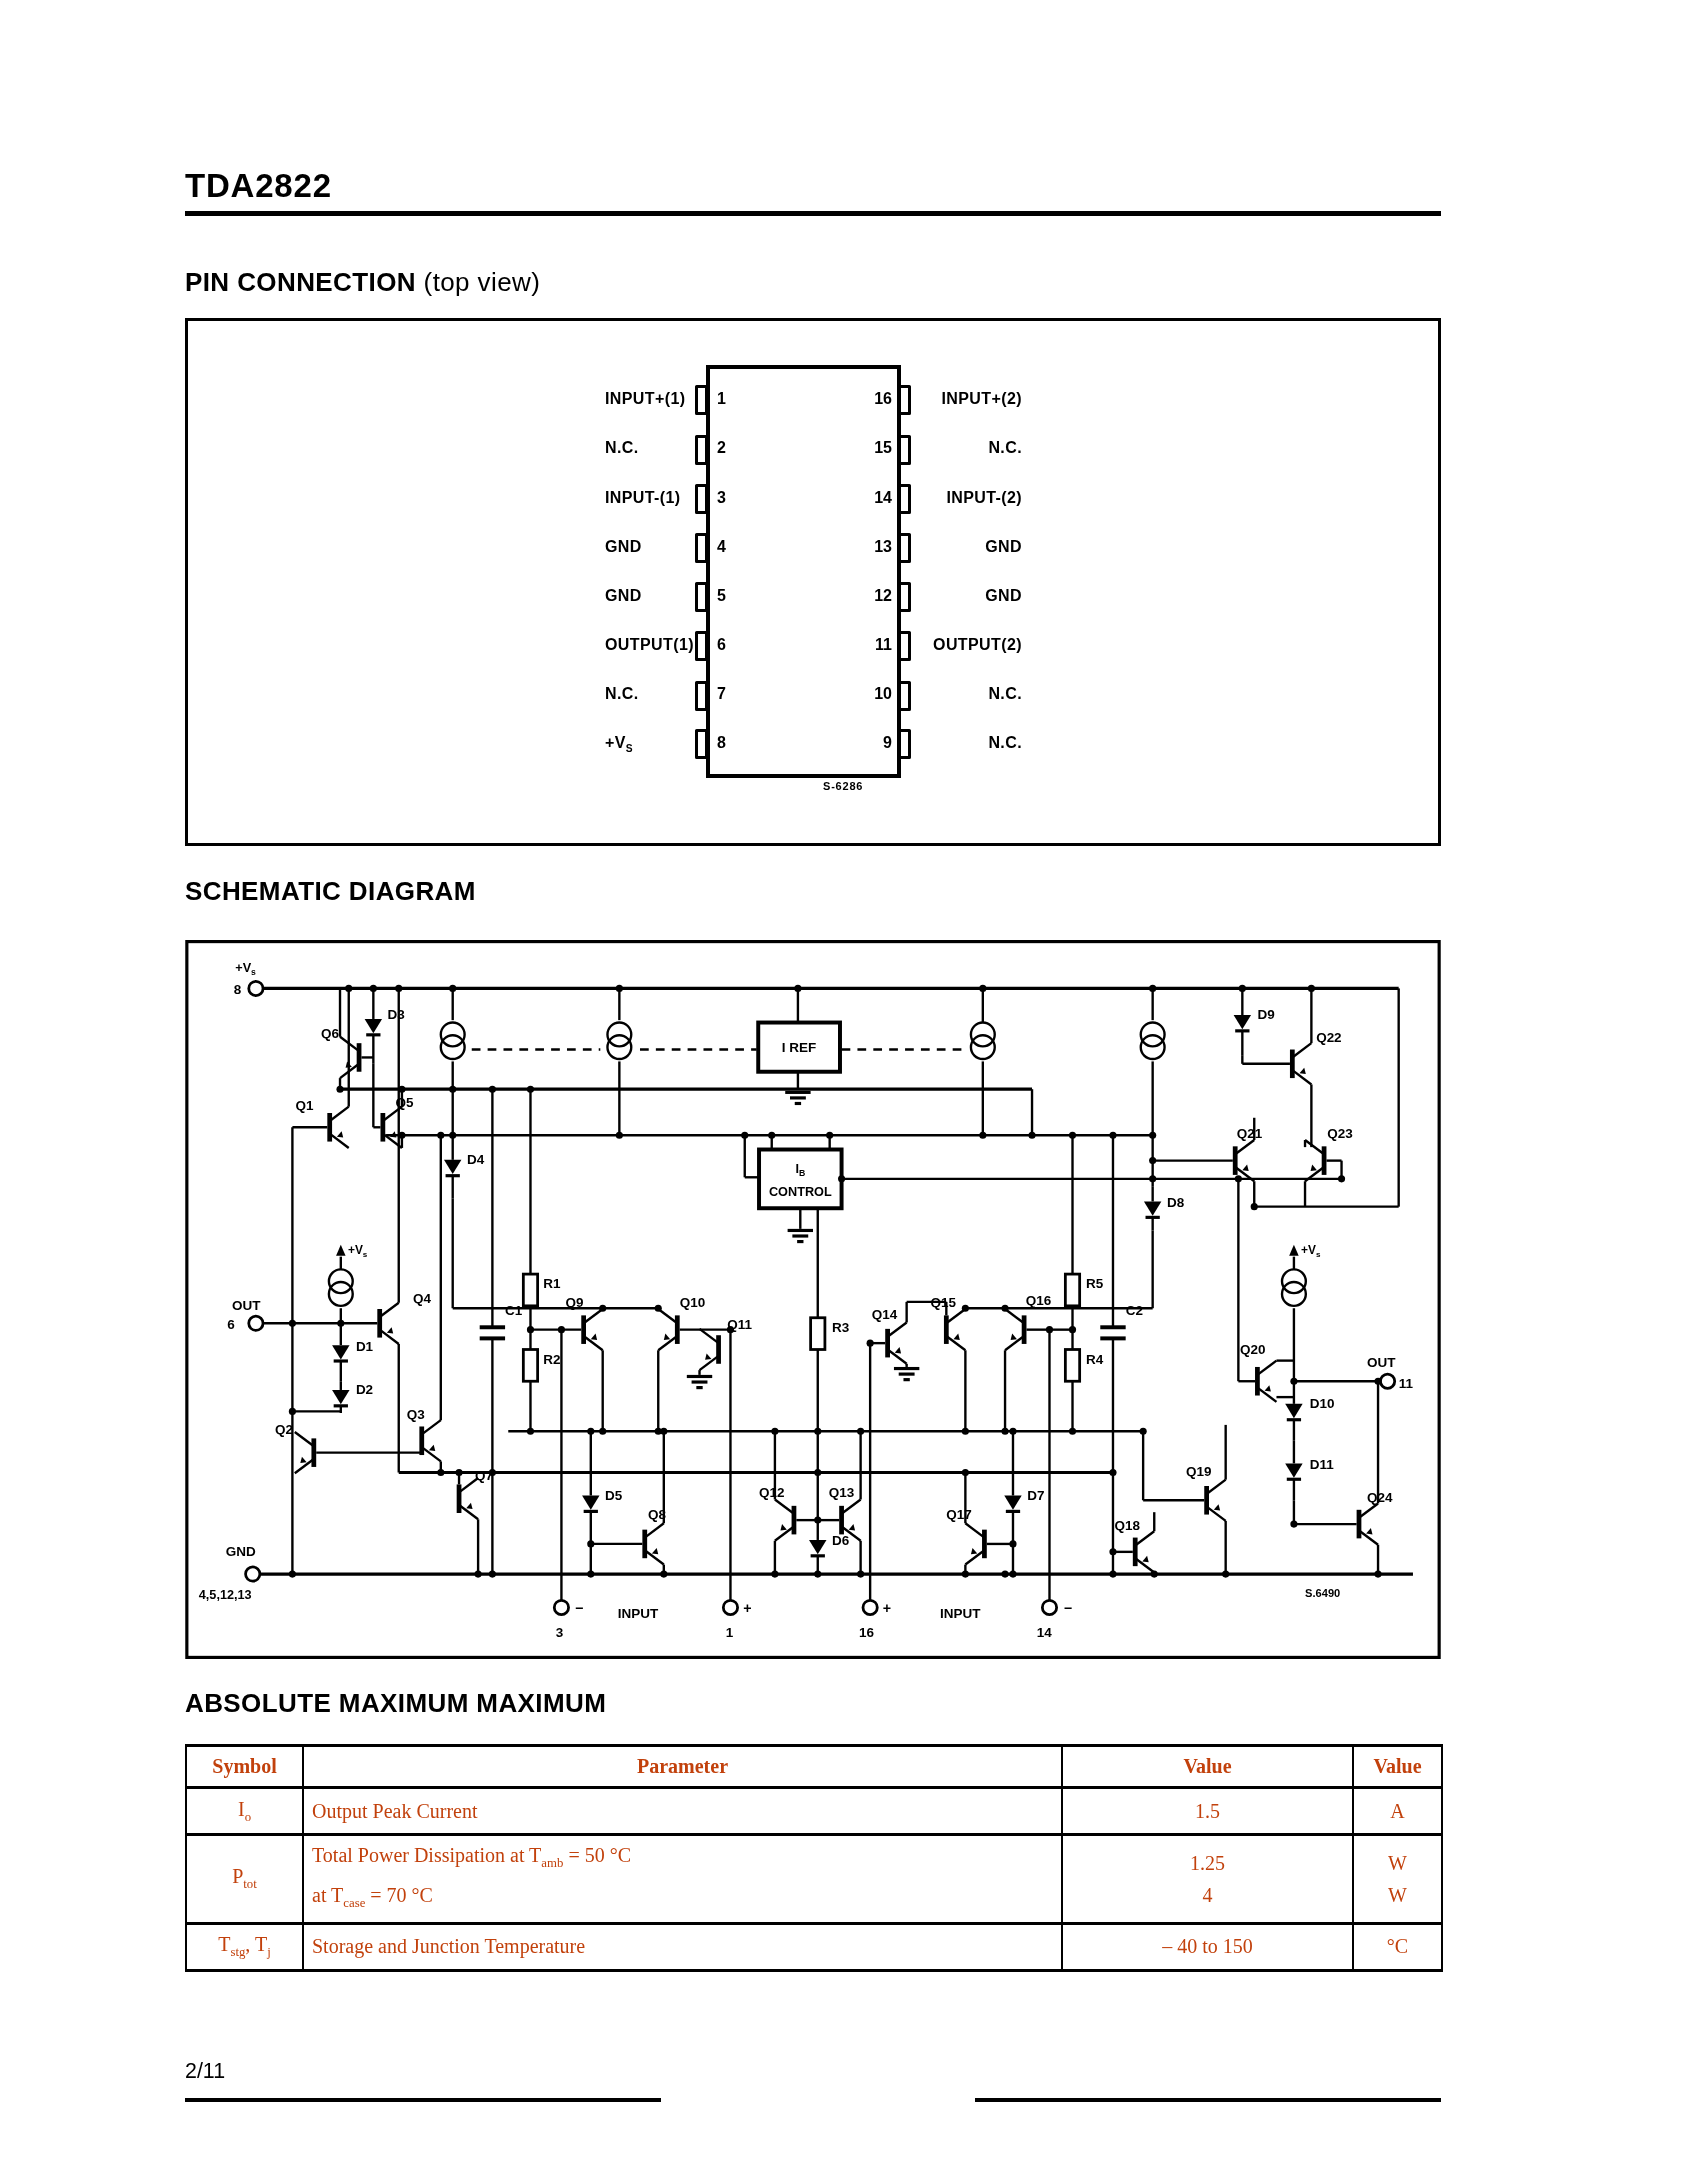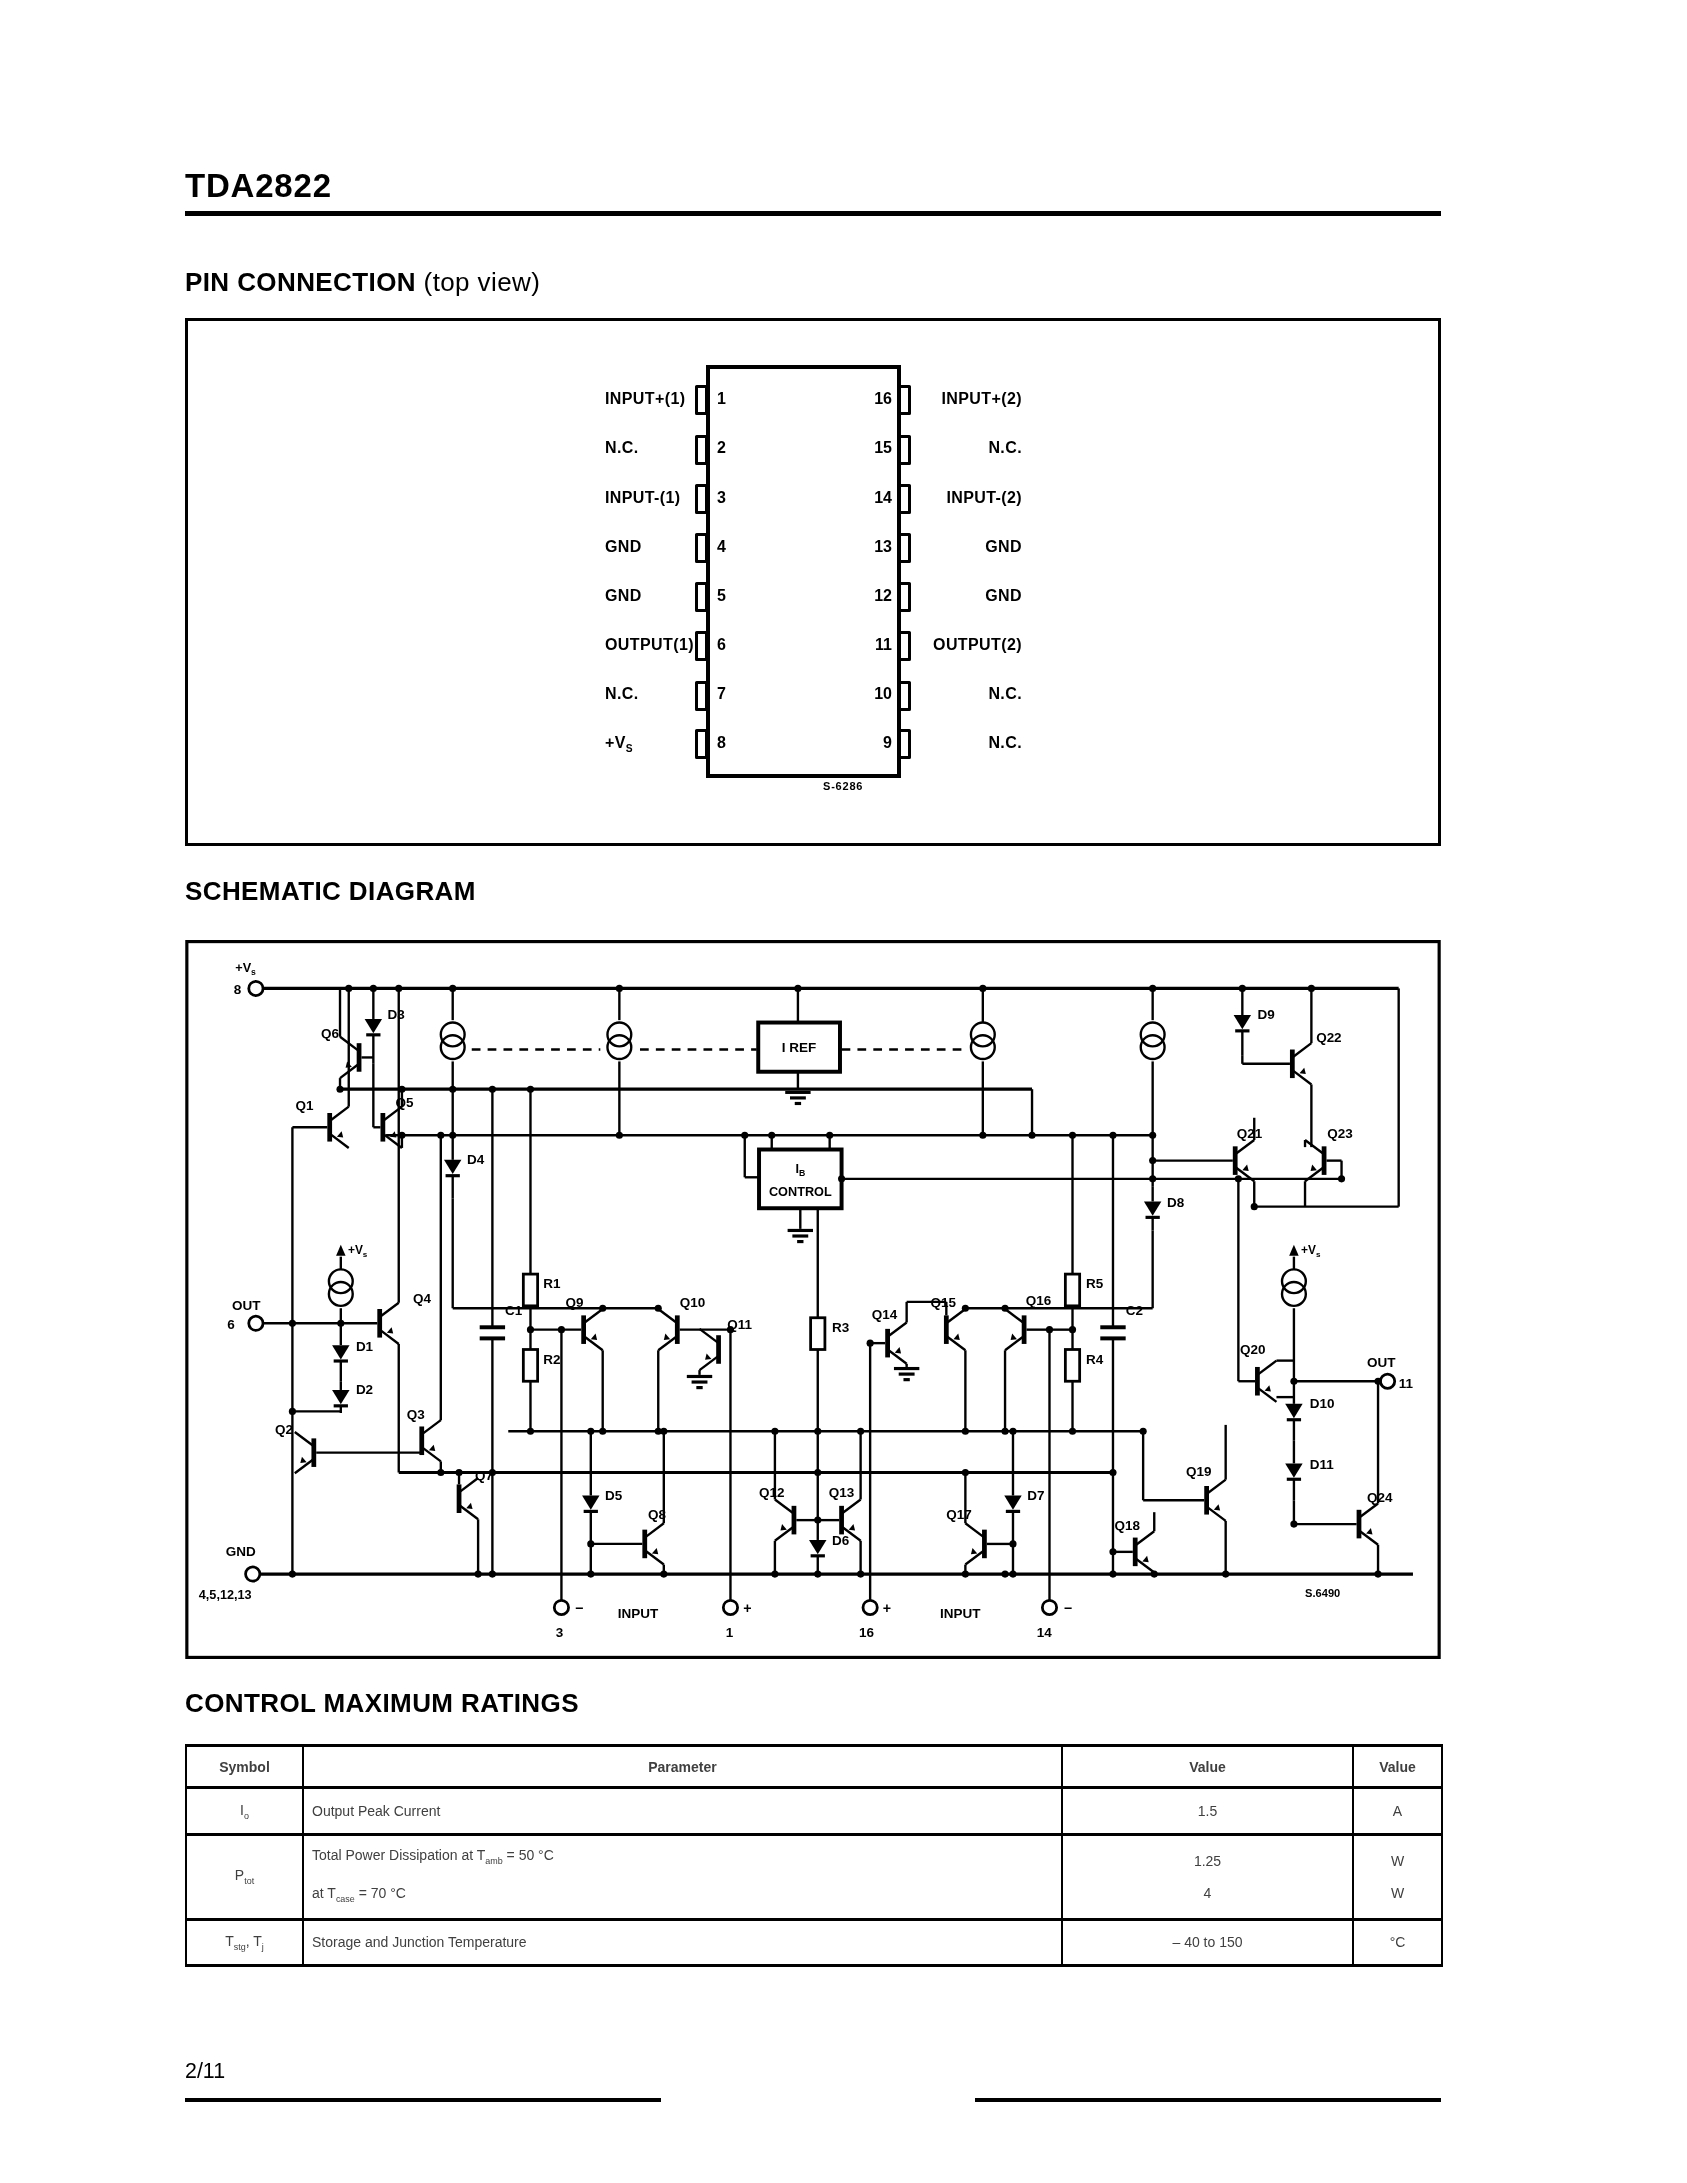--- a/index.html
+++ b/index.html
@@ -21,21 +21,21 @@
   .pin-number{font-size:16px;font-weight:bold;}
   .pin-label{font-size:16px;font-weight:bold;letter-spacing:0.4px;white-space:nowrap;}
   .pin-label sub,.cell sub{font-size:64%;}
   #figure-code-pin{font-size:11px;font-weight:bold;letter-spacing:0.8px;}
   #schematic-figure{left:185px;top:940px;width:1256px;height:719px;}
   #ratings-table-wrap{left:185px;top:1744px;width:1256px;}
   table.ratings{border-collapse:collapse;width:1256px;table-layout:fixed;}
   table.ratings th,table.ratings td{
     border-left:2.4px solid #000;border-right:2.4px solid #000;
     border-top:3.2px solid #000;border-bottom:3.2px solid #000;
-    font-size:14px;padding:3.2px 8px;vertical-align:middle;background:#fff;color:#404040;
+    font-size:20px;padding:3.2px 8px;vertical-align:middle;background:#fff;color:#c2410c;font-family:Liberation Serif, serif;
   }
   table.ratings th{font-weight:bold;text-align:center;height:33px;}
   td.c-symbol{text-align:center;}
   td.c-param{text-align:left;padding-left:11px;}
   td.c-value,td.c-unit{text-align:center;}
   .twoline div{line-height:32px;}
   #footer-pagenum{left:185px;top:2059px;font-size:21.4px;}
   #footer-line-left{left:185px;top:2098px;width:476px;height:4px;background:#000;}
   #footer-line-right{left:975px;top:2098px;width:466px;height:4px;background:#000;}
   #footer-logo{left:681px;top:2063px;}
@@ -570,21 +570,21 @@
         <text x="700" y="2062" font-size="17" font-weight="bold" fill="#000">3</text>
         <text x="936" y="2032" font-size="18" font-weight="bold" fill="#000">+</text>
         <text x="914" y="2062" font-size="17" font-weight="bold" fill="#000">1</text>
         <text x="1112" y="2032" font-size="18" font-weight="bold" fill="#000">+</text>
         <text x="1082" y="2062" font-size="17" font-weight="bold" fill="#000">16</text>
         <text x="1340" y="2032" font-size="18" font-weight="bold" fill="#000">−</text>
         <text x="1306" y="2062" font-size="17" font-weight="bold" fill="#000">14</text>
         <text x="1644" y="2012" font-size="14" font-weight="bold" fill="#000">S.6490</text>
       </svg></div>
 
-  <div class="abs section-heading" id="ratings-heading">CONTROL MAXIMUM RATINGS</div>
+  <div class="abs section-heading" id="ratings-heading">ABSOLUTE MAXIMUM MAXIMUM</div>
 
   <div class="abs" id="ratings-table-wrap">
       <table class="ratings">
         <colgroup>
           <col style="width:117px">
           <col style="width:759px">
           <col style="width:291px">
           <col style="width:89px">
         </colgroup>
         <tbody>

